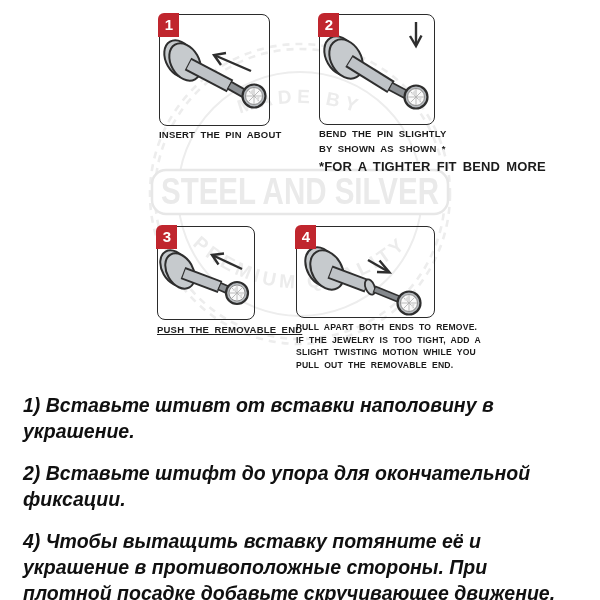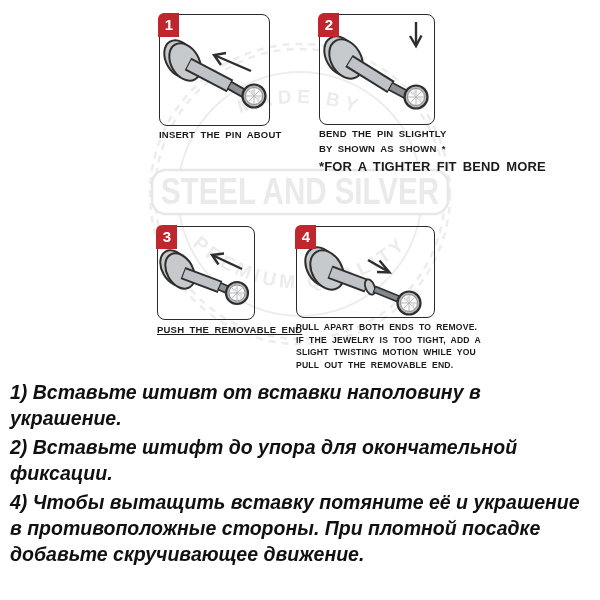--- a/index.html
+++ b/index.html
@@ -11,21 +11,21 @@
          color:#fff;font-weight:bold;font-size:15px;line-height:24px;text-align:center;
          border-radius:6px 0 0 0;}
   .diagram{position:absolute;left:0;top:0;width:100%;height:100%;}
   .caption{position:absolute;color:#1b1b1b;font-weight:bold;font-size:9.5px;line-height:14.5px;
            letter-spacing:.2px;word-spacing:2.5px;}
   .caption span{display:block;white-space:nowrap;}
   .caption.small{font-size:8.6px;line-height:12.6px;}
   .footnote{display:block;white-space:nowrap;font-size:13px;margin-top:4px;letter-spacing:.1px;}
   .ru{position:absolute;left:7px;top:376px;width:580px;color:#101010;
       font-style:italic;font-weight:bold;font-size:19.5px;line-height:26px;}
-  .ru p{margin:3px;font-style:italic;}
+  .ru p{margin:16px;font-style:italic;}
 </style>
 </head>
 <body>
 
 <div id="stage">
 
   <svg class="watermark" width="600" height="430" viewBox="0 0 600 430">
     <g fill="none" stroke="#ededed">
       <circle cx="300" cy="194" r="150" stroke-width="2.6" stroke-dasharray="7 6"></circle>
       <circle cx="300" cy="194" r="145" stroke-width="2.6" stroke-dasharray="7 6" stroke-dashoffset="6.5"></circle>

